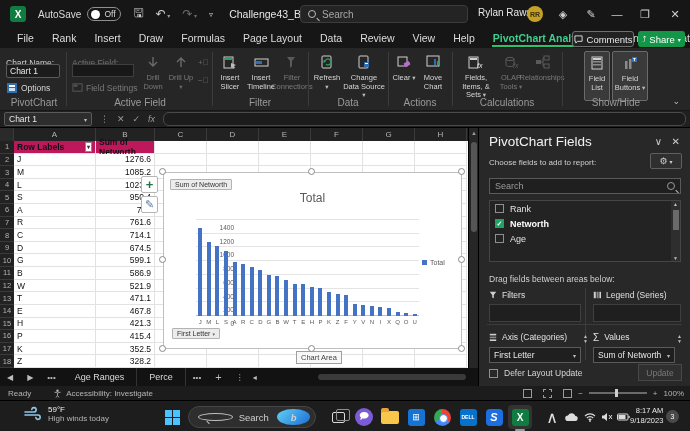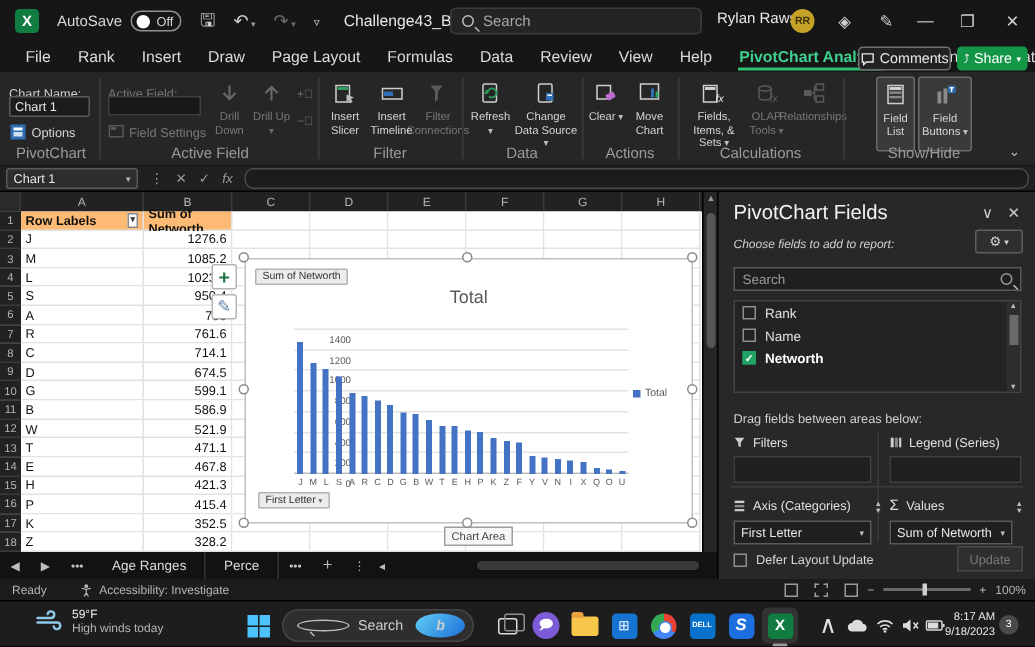--- a/index.html
+++ b/index.html
@@ -56,21 +56,21 @@
   #grid { position:absolute; left:0; top:128px; width:468px; height:240px; background:#fff; }
   #colheads { display:flex; height:13px; background:#222; }
   .ch { border-right:1px solid #3a3a3a; font-size:8px; color:#b5b5b5; display:flex; align-items:center; justify-content:center; }
   #rows {}
   .grow { display:flex; height:12.61px; }
   .rn { width:14px; background:#222; border-bottom:1px solid #3a3a3a; font-size:7.5px; color:#b5b5b5; display:flex; align-items:center; justify-content:center; }
   .cell { border-right:1px solid #e2e2e2; border-bottom:1px solid #e2e2e2; font-size:8.5px; color:#111; display:flex; align-items:center; padding:0 3px; background:#fff; }
   .ca { width:82px; }
   .cb { width:59px; justify-content:flex-end; }
   .cx { width:52px; }
-  .hdr1 { background:#fdba74; font-weight:bold; }
+  .hdr1 { background:#be185d; font-weight:bold; }
   #vscroll { position:absolute; left:468px; top:128px; width:10px; height:240px; background:#262626; border-left:1px solid #000; }
   #vthumb { position:absolute; left:2px; top:14px; width:6px; height:90px; background:#555; border-radius:3px; }
   .scr-ar { position:absolute; left:0; width:10px; font-size:6px; color:#9a9a9a; text-align:center; }
 
   
   #chart { position:absolute; left:163px; top:172px; width:299px; height:177px; background:#fff; border:1px solid #bfbfbf; }
   .handle { position:absolute; width:7px; height:7px; background:#fff; border:1px solid #8a8a8a; border-radius:50%; z-index:5; }
   .fieldbtn { position:absolute; background:#ececec; border:1px solid #b3b3b3; font-size:7px; color:#333; padding:1px 4px; border-radius:1px; white-space:nowrap; }
   #chart-title { position:absolute; left:0; right:0; top:18px; text-align:center; font-size:12px; color:#595959; }
   #plot { position:absolute; left:32px; top:47px; width:223px; height:96px; }
@@ -84,21 +84,21 @@
   .xl { flex:1; text-align:center; font-size:6px; color:#595959; }
   #legend { position:absolute; left:258px; top:86px; display:flex; align-items:center; gap:3px; font-size:7px; color:#595959; }
   #legend i { width:5px; height:5px; display:block; }
   #chart-tip { position:absolute; left:296px; top:351px; background:#f7f7f7; border:1px solid #9f9f9f; font-size:7.5px; color:#444; padding:1px 4px; }
   .side-btn { position:absolute; left:141px; width:17px; height:17px; background:#fff; border:1px solid #b5b5b5; border-radius:2px; display:flex; align-items:center; justify-content:center; }
 
   
   #pane { position:absolute; left:478px; top:128px; width:212px; height:258px; background:#282828; border-left:1px solid #000; }
   #pane-title { position:absolute; left:10px; top:6px; font-size:13.5px; color:#f2f2f2; }
   .pane-hic { position:absolute; top:8px; font-size:10px; color:#cfcfcf; }
-  #pane-sub { position:absolute; left:10px; top:30px; font-size:8px; color:#d0d0d0;font-style:italic; }
+  #pane-sub { position:absolute; left:10px; top:30px; font-size:8px; color:#d0d0d0; }
   #gear-btn { position:absolute; right:8px; top:25px; width:32px; height:16px; border:1px solid #5f5f5f; border-radius:2px; font-size:9px; color:#cfcfcf; display:flex; align-items:center; justify-content:center; gap:2px; background:#2f2f2f; }
   #pane-search { position:absolute; left:10px; top:50px; width:192px; height:16px; background:#1f1f1f; border:1px solid #5a5a5a; display:flex; align-items:center; justify-content:space-between; padding:0 5px; }
   #pane-search span { font-size:9px; color:#9a9a9a; }
   #fieldlist { position:absolute; left:10px; top:72px; width:192px; height:62px; background:#232323; border:1px solid #454545; overflow:hidden; }
   .fitem { height:15px; display:flex; align-items:center; gap:6px; padding-left:5px; font-size:9px; color:#e2e2e2; }
   .fitem.checked { font-weight:bold; color:#fff; }
   .cb-box { width:9px; height:9px; border:1px solid #8f8f8f; background:transparent; display:flex; align-items:center; justify-content:center; font-size:7px; color:#fff; }
   .cb-box.on { background:#21a366; border-color:#21a366; }
   #flist-scroll { position:absolute; right:0; top:0; width:9px; height:100%; background:#2e2e2e; }
   #flist-thumb { position:absolute; right:1.5px; top:9px; width:6px; height:20px; background:#6a6a6a; }
@@ -182,22 +182,22 @@
   <div class="win-ic" style="left:634px">❐</div>
   <div class="win-ic" style="left:664px">✕</div>
 </div>
 
 <div id="menubar">
   <div id="menu-tabs" style="display:flex">
       <div class="mtab">File</div>
       <div class="mtab">Rank</div>
       <div class="mtab">Insert</div>
       <div class="mtab">Draw</div>
+      <div class="mtab">Formulas</div>
       <div class="mtab">Page Layout</div>
-      <div class="mtab">Formulas</div>
       <div class="mtab">Data</div>
       <div class="mtab">Review</div>
       <div class="mtab">View</div>
       <div class="mtab">Help</div>
       <div class="mtab active">PivotChart Analyze</div>
       <div class="mtab">Design</div>
       <div class="mtab">Format</div>
     </div>
   <div id="comments-btn">
     <svg width="9" height="9" viewBox="0 0 10 10">
@@ -782,27 +782,27 @@
   <div id="pane-search">
     <span>Search</span>
     <span class="mag" style="border-color:#9a9a9a"></span>
   </div>
   <div id="fieldlist">
     <div id="flist-items">
         <div class="fitem">
           <div class="cb-box"></div>
           <div>Rank</div>
         </div>
-        <div class="fitem">
-          <div class="cb-box"></div>
-          <div>Name</div>
-        </div>
         <div class="fitem checked">
           <div class="cb-box on">✓</div>
           <div>Networth</div>
+        </div>
+        <div class="fitem">
+          <div class="cb-box"></div>
+          <div>Age</div>
         </div>
       </div>
     <div id="flist-scroll">
       <div style="position:absolute;top:0;width:100%;text-align:center;font-size:5px;color:#bdbdbd">▲</div>
       <div id="flist-thumb"></div>
       <div style="position:absolute;bottom:0;width:100%;text-align:center;font-size:5px;color:#bdbdbd">▼</div>
     </div>
   </div>
   <div id="drag-hint">Drag fields between areas below:</div>
 

